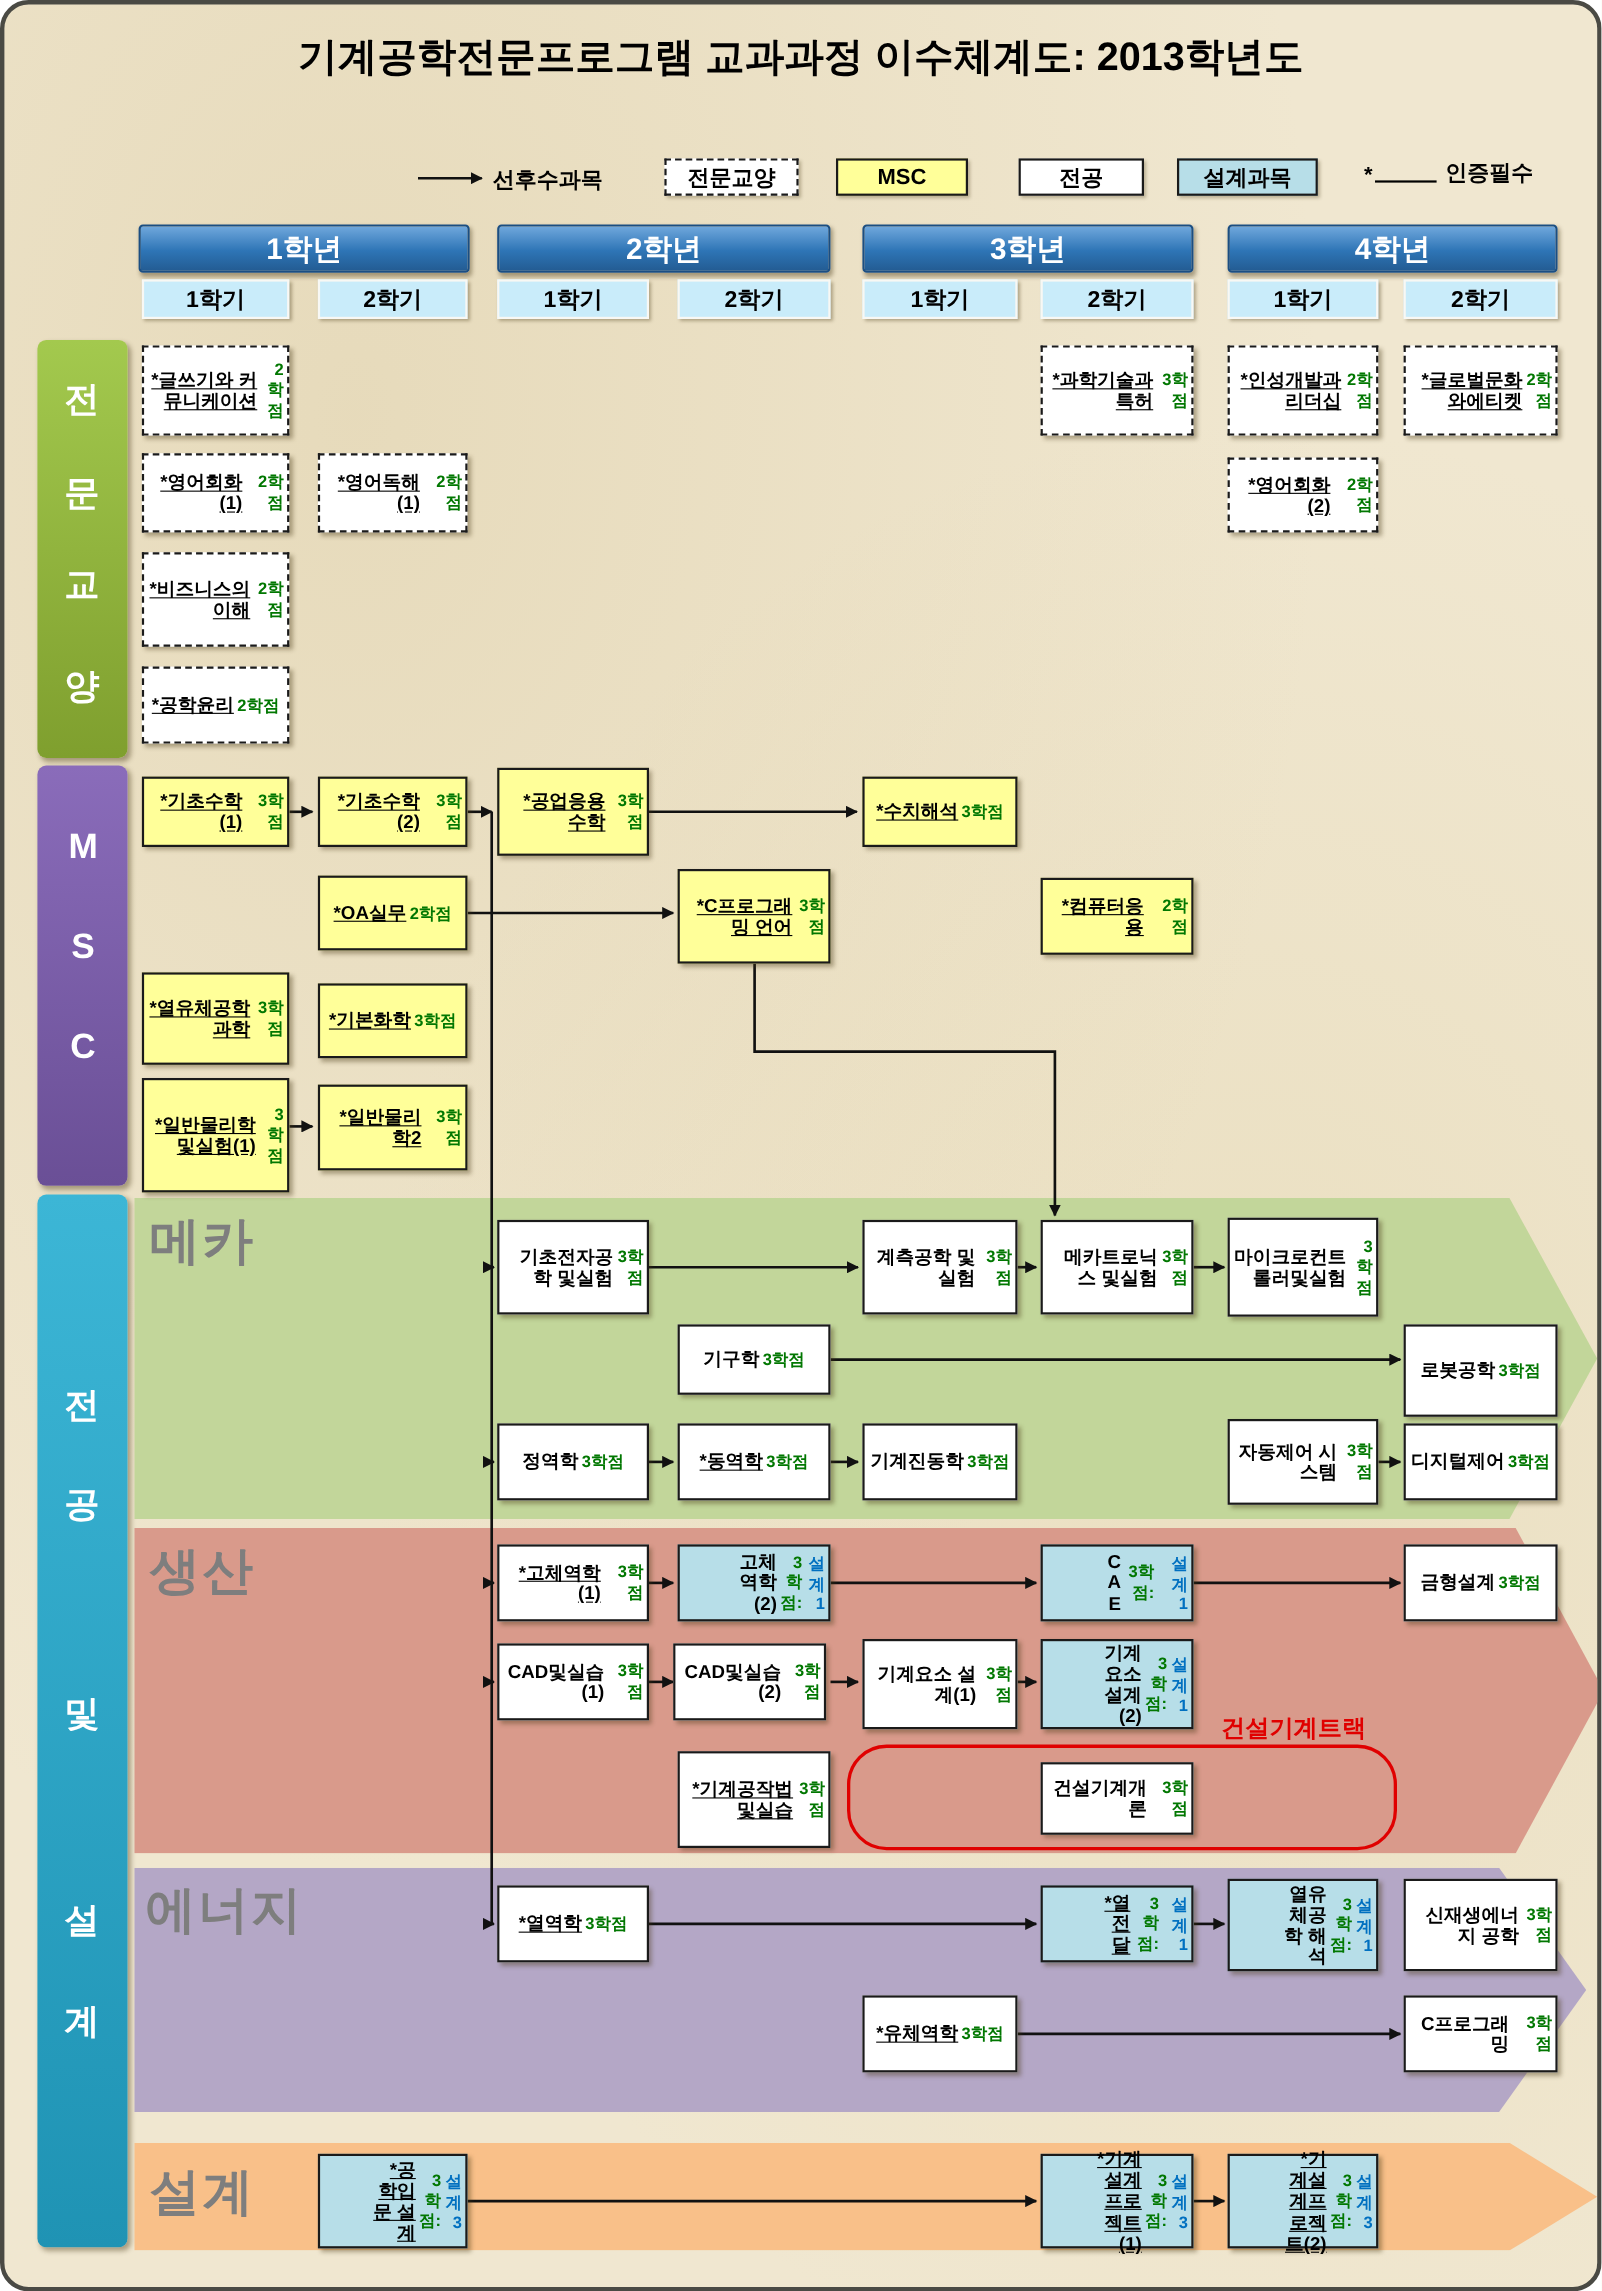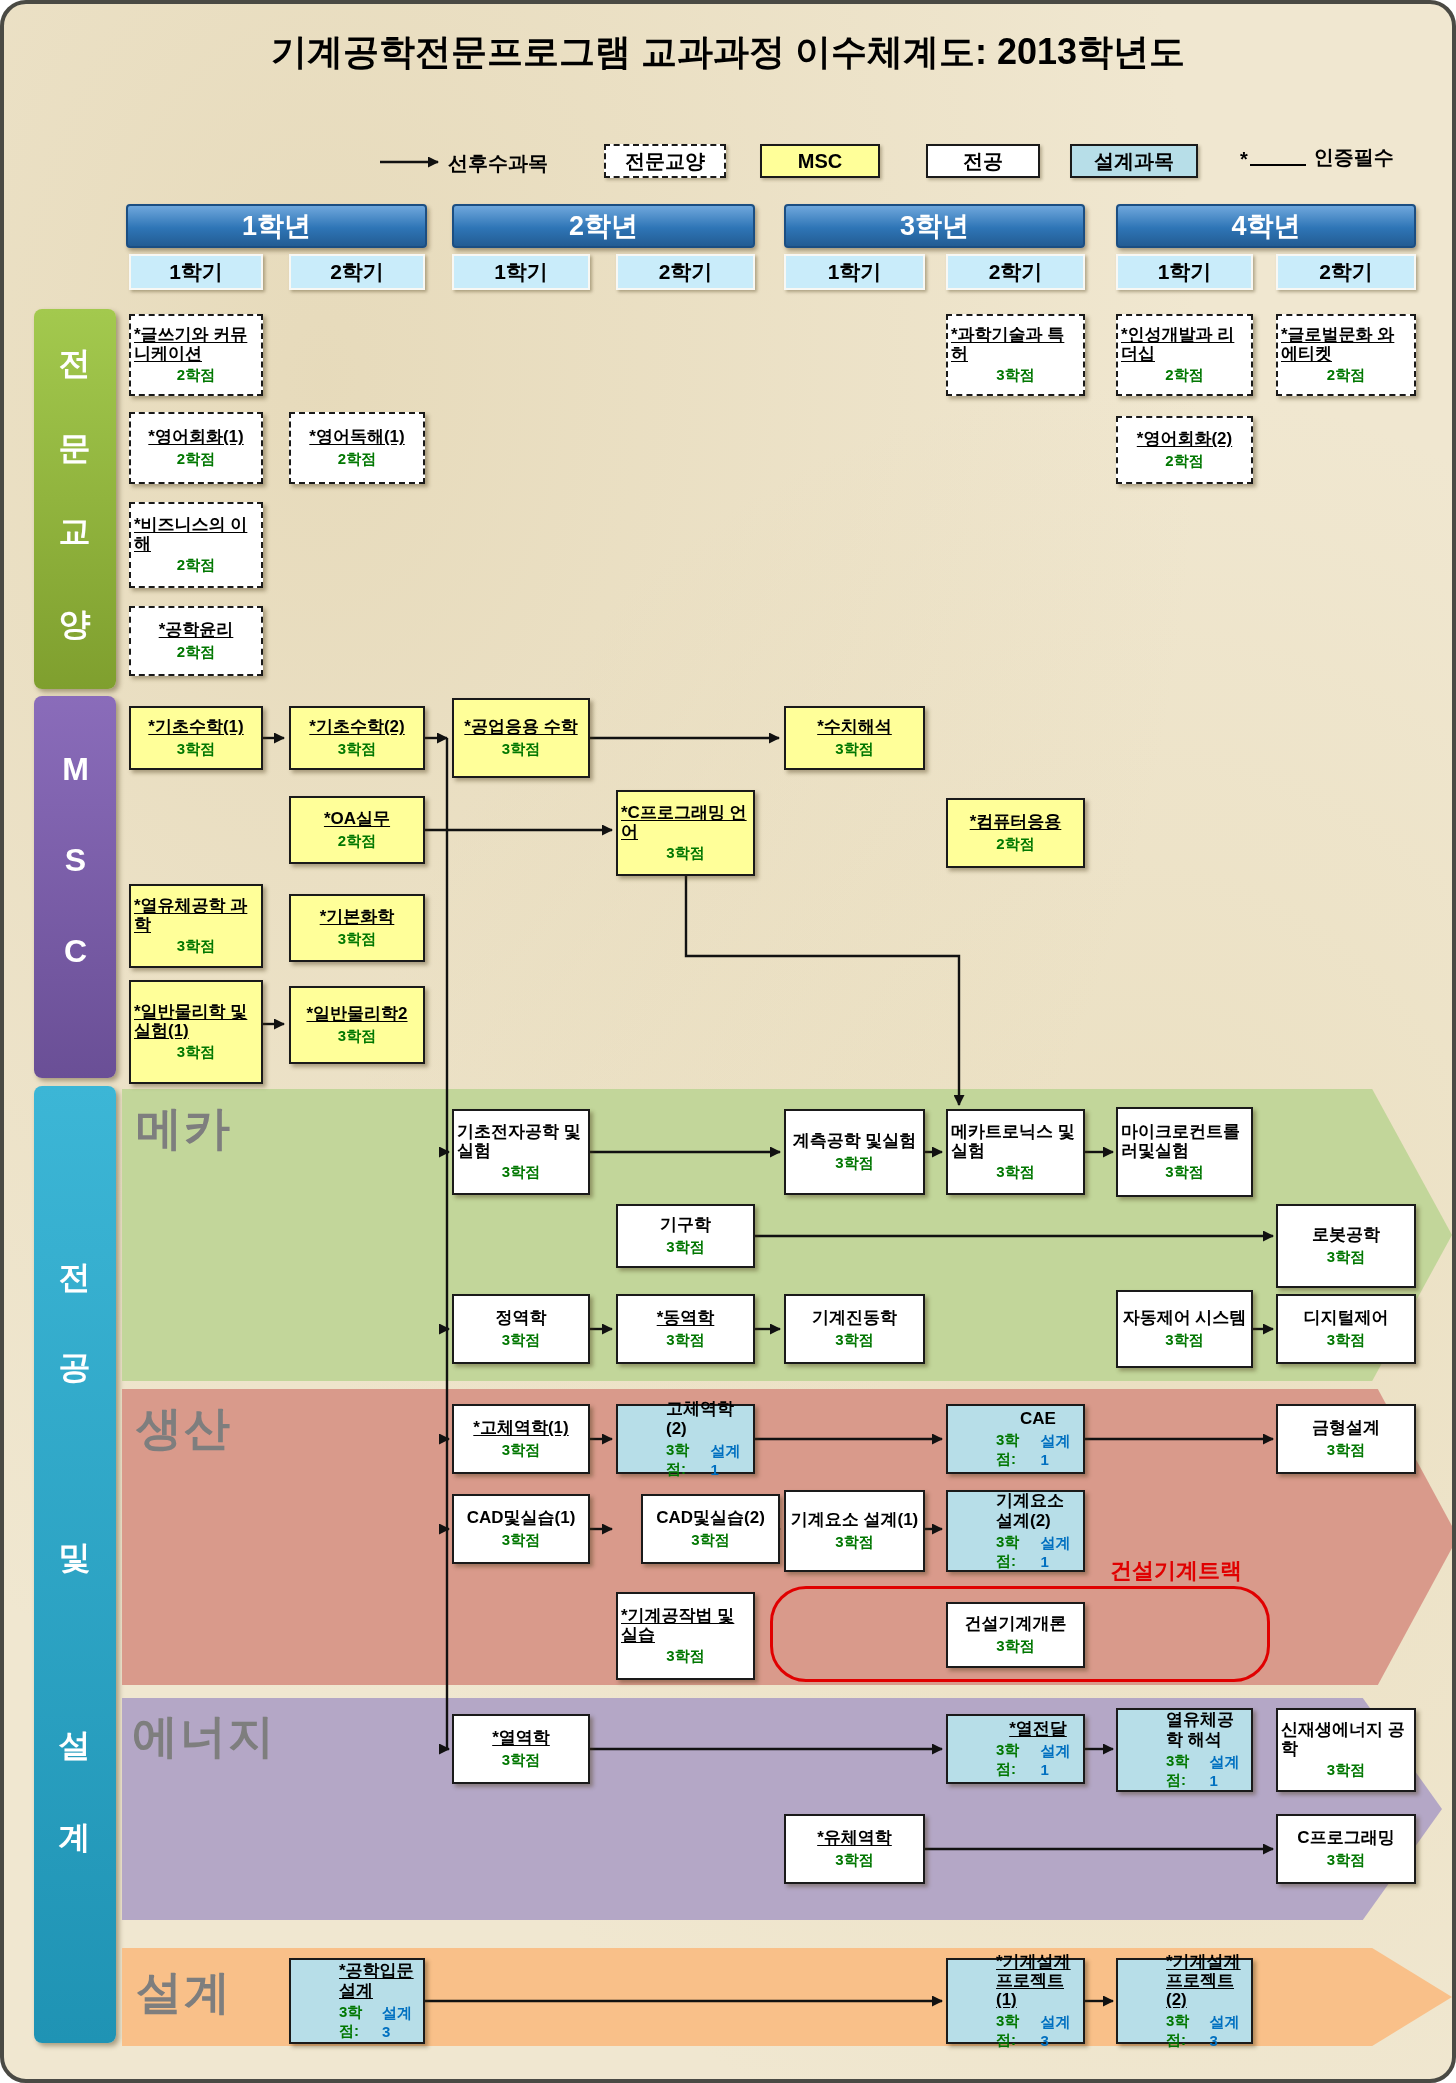--- a/index.html
+++ b/index.html
@@ -22,22 +22,22 @@
     writing-mode:vertical-rl;text-orientation:upright;
     box-shadow:3px 3px 5px rgba(60,45,10,.4);box-sizing:border-box;}
   .sb-liberal{background:linear-gradient(180deg,#a3c94e,#7f9f2e);font-size:32px;letter-spacing:55px;}
   .sb-msc{background:linear-gradient(180deg,#8a6cba,#6a4f96);font-size:32px;letter-spacing:55px;}
   .sb-major{background:linear-gradient(180deg,#3cb6d6,#1f93b4);font-size:32px;letter-spacing:60px;}
   .band{position:absolute;z-index:1;clip-path:polygon(0 0,94% 0,100% 50%,94% 100%,0 100%);}
   .band-label{position:absolute;z-index:2;font-size:46px;font-weight:bold;color:#7e7e7e;letter-spacing:2px;}
   .track-rect{position:absolute;z-index:2;border:3px solid #e00000;border-radius:36px;box-sizing:border-box;}
   .track-label{position:absolute;z-index:2;font-size:22px;font-weight:bold;color:#e00000;}
   .arrows{position:absolute;left:0;top:0;z-index:3;pointer-events:none;}
-  .box{position:absolute;z-index:4;display:flex;flex-direction:column;align-items:center;justify-content:center;
-    gap:3px;text-align:left;background:#fff;border:2px solid #1a1a1a;
+  .box{position:absolute;z-index:4;display:flex;flex-direction:row;align-items:center;justify-content:center;
+    gap:3px;text-align:right;background:#fff;border:2px solid #1a1a1a;
     box-shadow:3px 3px 4px rgba(70,55,20,.4);box-sizing:border-box;padding:2px 3px;}
   .dashed{border-style:dashed;}
   .msc-box{background:#ffff99;}
   .blue-box{background:#b7dee8;padding-left:48px;}
   .nm{font-size:17px;font-weight:bold;color:#000;line-height:1.12;word-break:break-all;}
   .nm.u{text-decoration:underline;text-underline-offset:2px;}
   .cr{font-size:15px;font-weight:bold;color:#017701;}
   .des{font-size:15px;font-weight:bold;color:#0070c0;margin-left:4px;}
   .crrow{display:flex;align-items:center;justify-content:center;}
   .lg-text{position:absolute;font-size:20px;font-weight:bold;color:#000;}
@@ -292,21 +292,21 @@
       </div>
     </div>
   <div class="box" style="left:1272px;top:1400px;width:140px;height:70px">
       <div class="nm">금형설계</div>
       <div class="cr">3학점</div>
     </div>
   <div class="box" style="left:448px;top:1490px;width:138px;height:70px">
       <div class="nm">CAD및실습(1)</div>
       <div class="cr">3학점</div>
     </div>
-  <div class="box" style="left:637px;top:1490px;width:139px;height:70px">
+  <div class="box" style="left:608px;top:1490px;width:139px;height:70px">
       <div class="nm">CAD및실습(2)</div>
       <div class="cr">3학점</div>
     </div>
   <div class="box" style="left:780px;top:1486px;width:141px;height:82px">
       <div class="nm">기계요소 설계(1)</div>
       <div class="cr">3학점</div>
     </div>
   <div class="box blue-box" style="left:942px;top:1486px;width:139px;height:82px">
       <div class="nm">기계요소 설계(2)</div>
       <div class="crrow">

